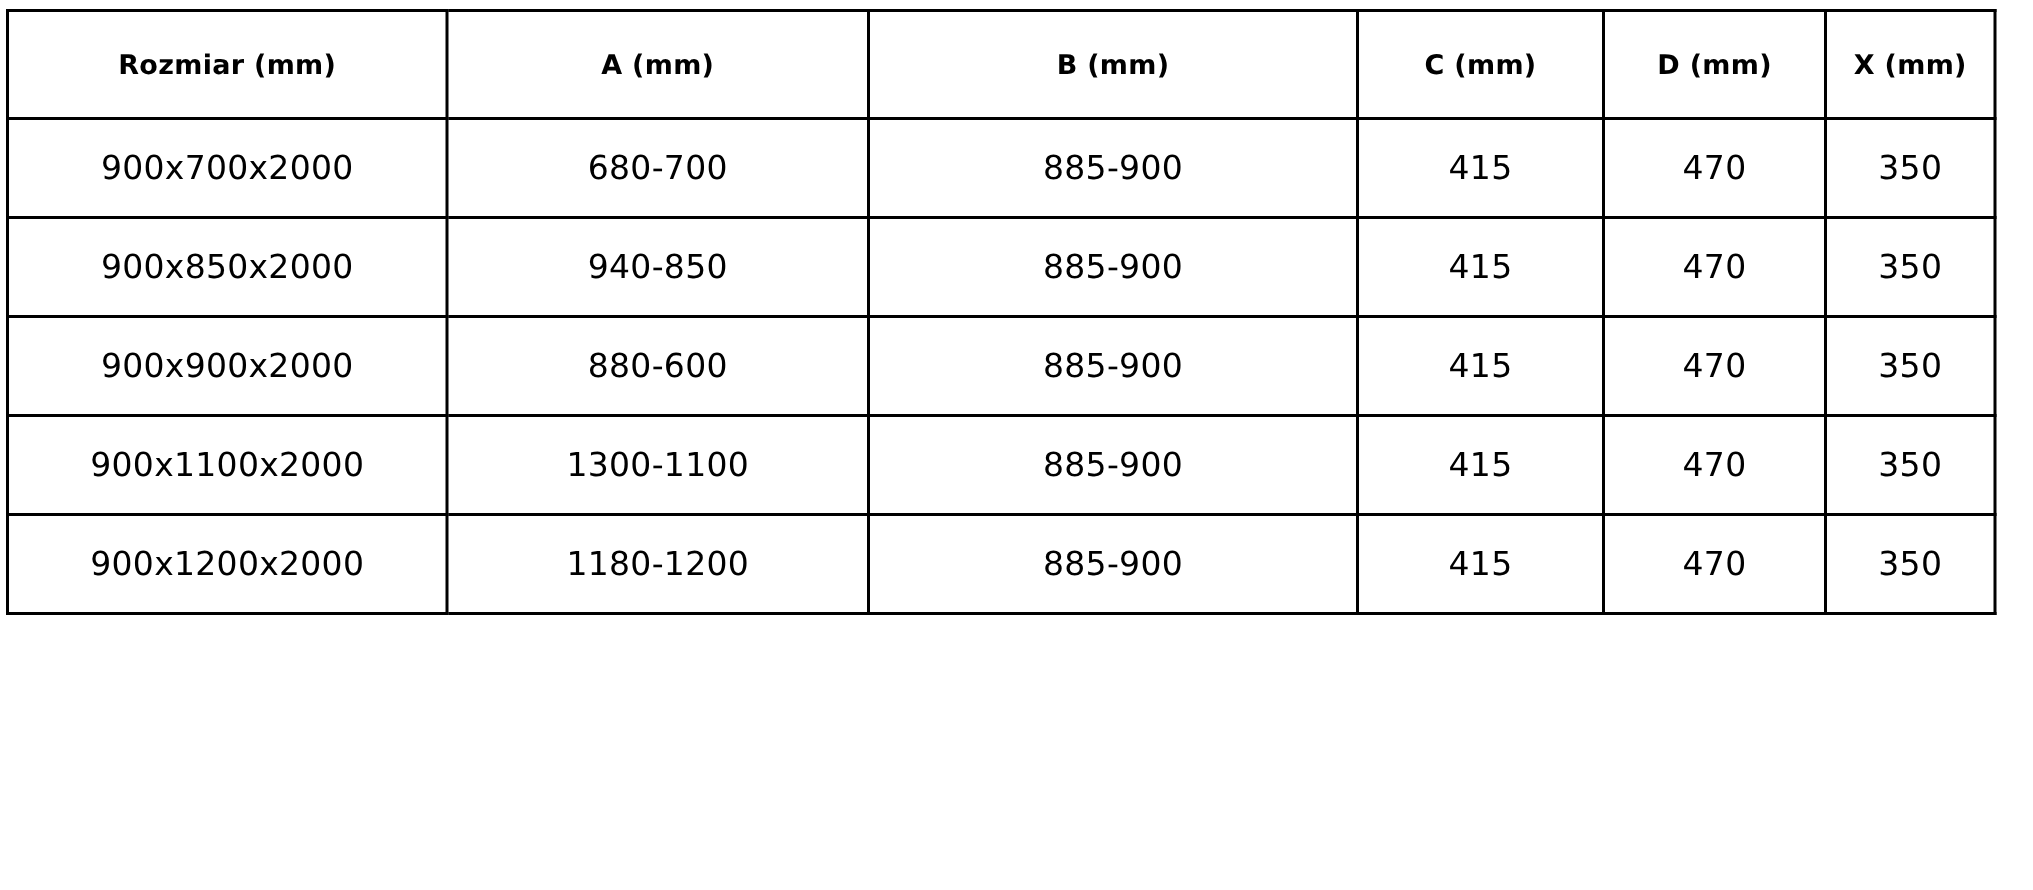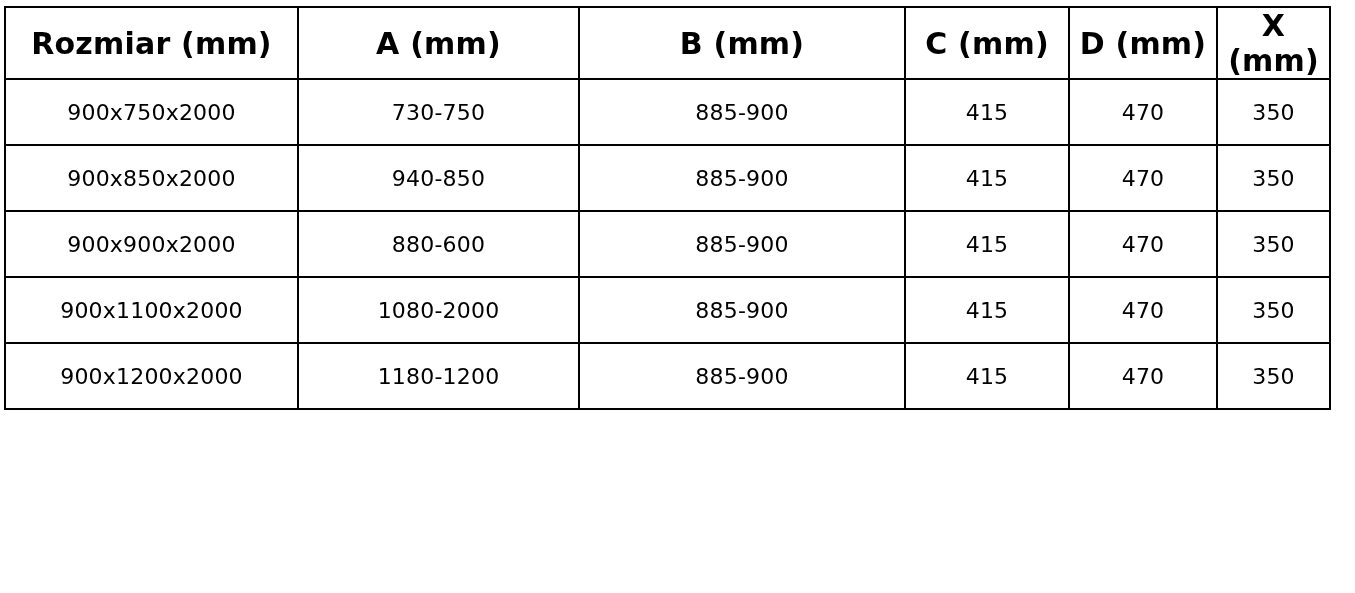--- a/index.html
+++ b/index.html
@@ -31,21 +31,21 @@
     text-align: center;
     vertical-align: middle;
     padding: 0;
     height: 64px;
     font-size: 22px;
     font-weight: normal;
     letter-spacing: 0.2px;
   }
   table.size-table thead th {
     font-weight: bold;
-    font-size: 30px;
+    font-size: 18px;
     height: 70px;
   }
   
   col.c0 { width: 293px; }
   col.c1 { width: 281px; }
   col.c2 { width: 326px; }
   col.c3 { width: 164px; }
   col.c4 { width: 148px; }
   col.c5 { width: 113px; }
 </style>
@@ -67,22 +67,22 @@
         <th>Rozmiar (mm)</th>
         <th>A (mm)</th>
         <th>B (mm)</th>
         <th>C (mm)</th>
         <th>D (mm)</th>
         <th>X (mm)</th>
       </tr>
     </thead>
     <tbody>
       <tr>
-        <td>900x750x2000</td>
-        <td>730-750</td>
+        <td>900x700x2000</td>
+        <td>680-700</td>
         <td>885-900</td>
         <td>415</td>
         <td>470</td>
         <td>350</td>
       </tr>
       <tr>
         <td>900x850x2000</td>
         <td>940-850</td>
         <td>885-900</td>
         <td>415</td>
@@ -92,21 +92,21 @@
       <tr>
         <td>900x900x2000</td>
         <td>880-600</td>
         <td>885-900</td>
         <td>415</td>
         <td>470</td>
         <td>350</td>
       </tr>
       <tr>
         <td>900x1100x2000</td>
-        <td>1080-2000</td>
+        <td>1300-1100</td>
         <td>885-900</td>
         <td>415</td>
         <td>470</td>
         <td>350</td>
       </tr>
       <tr>
         <td>900x1200x2000</td>
         <td>1180-1200</td>
         <td>885-900</td>
         <td>415</td>

